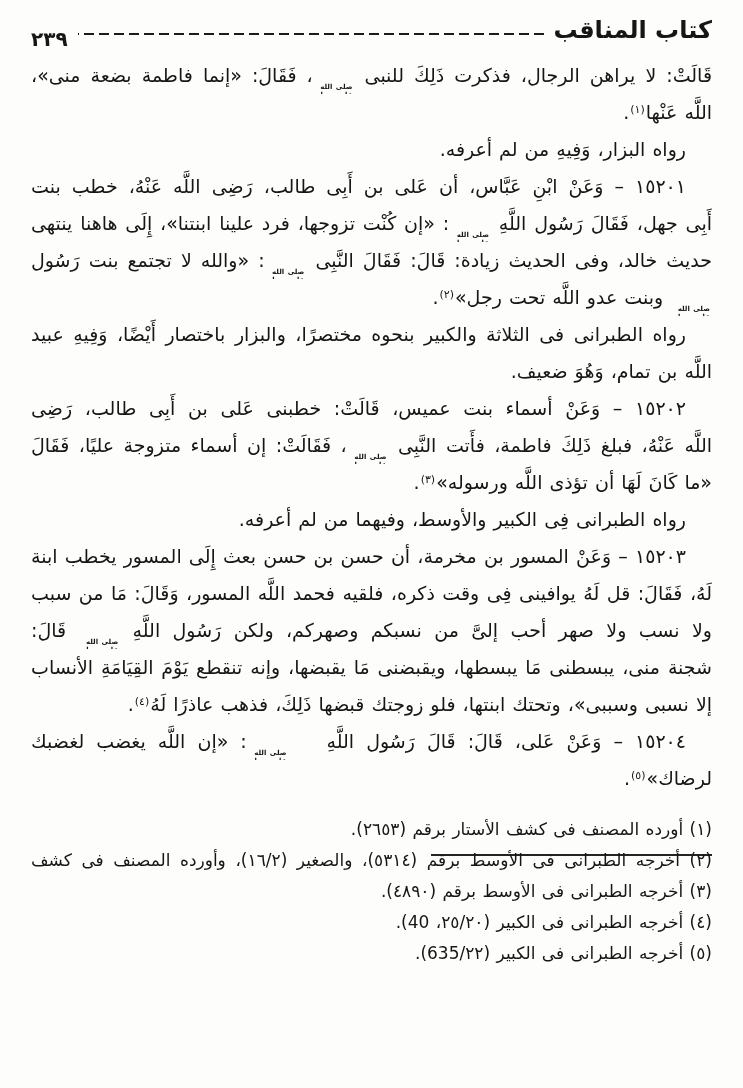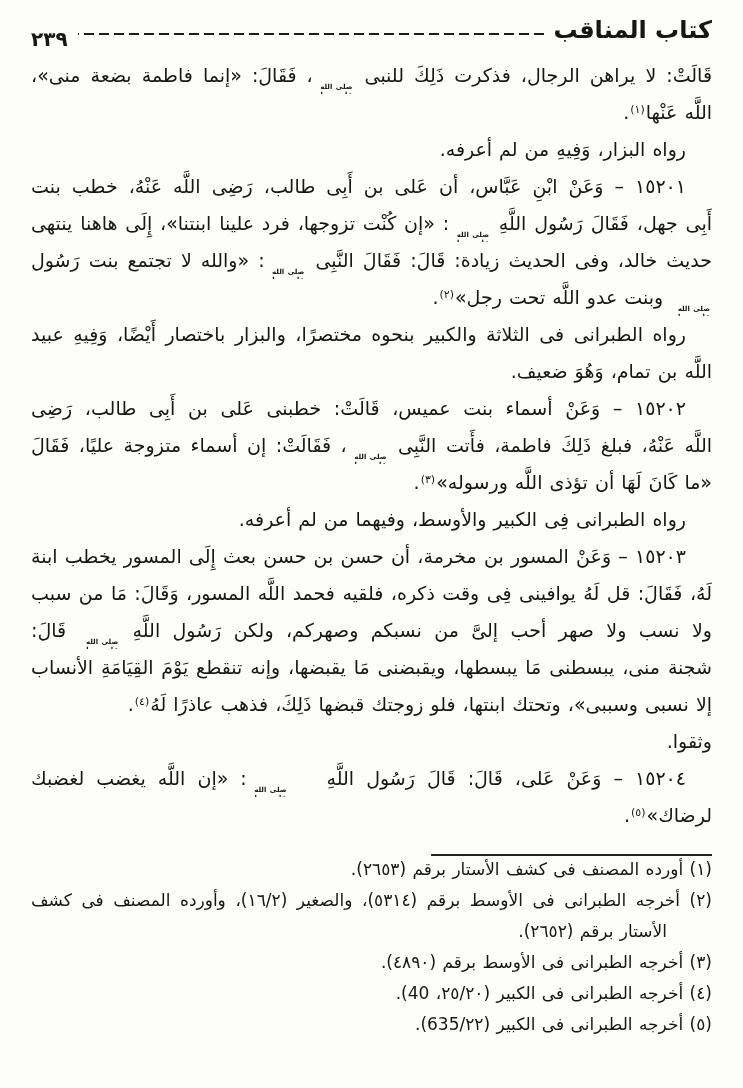--- a/index.html
+++ b/index.html
@@ -25,21 +25,21 @@
   b.hnum{font-weight:normal;letter-spacing:1px;}
   
   sup.fnref{font-size:11px;line-height:0;vertical-align:6px;margin:0 1px;}
   
   .saw{display:inline-flex;flex-direction:column;align-items:flex-start;
        font-size:7px;line-height:1.15;font-weight:bold;vertical-align:-7px;
        margin:0 2px;white-space:nowrap;}
   .saw span{display:block;}
   
   .fnsep{position:absolute;top:854px;right:31px;width:281px;border-top:2px solid #242424;}
-  .footnotes{position:absolute;top:854px;right:31px;left:31px;font-size:17px;}
+  .footnotes{position:absolute;top:814px;right:31px;left:31px;font-size:17px;}
   .footnotes .line{height:31px;line-height:31px;}
 </style>
 </head>
 <body>
 
 <div class="page">
 
   <div class="header">
     <span class="h-title">كتاب المناقب</span>
     <span class="h-rule"></span>
@@ -91,40 +91,38 @@
         <div class="line just ind"><b class="hnum">١٥٢٠٣</b> – وَعَنْ المسور بن مخرمة، أن حسن بن حسن بعث إِلَى المسور يخطب ابنة</div>
         <div class="line just">لَهُ، فَقَالَ: قل لَهُ يوافينى فِى وقت ذكره، فلقيه فحمد اللَّه المسور، وَقَالَ: مَا من سبب</div>
         <div class="line just">ولا نسب ولا صهر أحب إلىَّ من نسبكم وصهركم، ولكن رَسُول اللَّهِ <span class="saw">
             <span>صلى الله</span>
             <span>عليه وسلم</span>
           </span> قَالَ: «فاطمة</div>
         <div class="line just">شجنة منى، يبسطنى مَا يبسطها، ويقبضنى مَا يقبضها، وإنه تنقطع يَوْمَ القِيَامَةِ الأنساب</div>
         <div class="line">إلا نسبى وسببى»، وتحتك ابنتها، فلو زوجتك قبضها ذَلِكَ، فذهب عاذرًا لَهُ<sup class="fnref">(٤)</sup>.</div>
       </div>
       <div>
-        <div class="line">وثقوا.</div>
       </div>
       <div>
         <div class="line just ind"><b class="hnum">١٥٢٠٤</b> – وَعَنْ عَلى، قَالَ: قَالَ رَسُول اللَّهِ <span class="saw">
             <span>صلى الله</span>
             <span>عليه وسلم</span>
           </span>: «إن اللَّه يغضب لغضبك ويرضى</div>
         <div class="line">لرضاك»<sup class="fnref">(٥)</sup>.</div>
       </div>
     </div>
 
   <div class="fnsep"></div>
 
   <div class="footnotes">
       <div>
         <div class="line">(١) أورده المصنف فى كشف الأستار برقم (٢٦٥٣).</div>
       </div>
       <div>
         <div class="line just">(٢) أخرجه الطبرانى فى الأوسط برقم (٥٣١٤)، والصغير (١٦/٢)، وأورده المصنف فى كشف</div>
-        <div class="line cont">الأستار برقم (٢٦٥٢).</div>
       </div>
       <div>
         <div class="line">(٣) أخرجه الطبرانى فى الأوسط برقم (٤٨٩٠).</div>
       </div>
       <div>
         <div class="line">(٤) أخرجه الطبرانى فى الكبير (٢٥/٢٠، 40).</div>
       </div>
       <div>
         <div class="line">(٥) أخرجه الطبرانى فى الكبير (635/٢٢).</div>
       </div>

